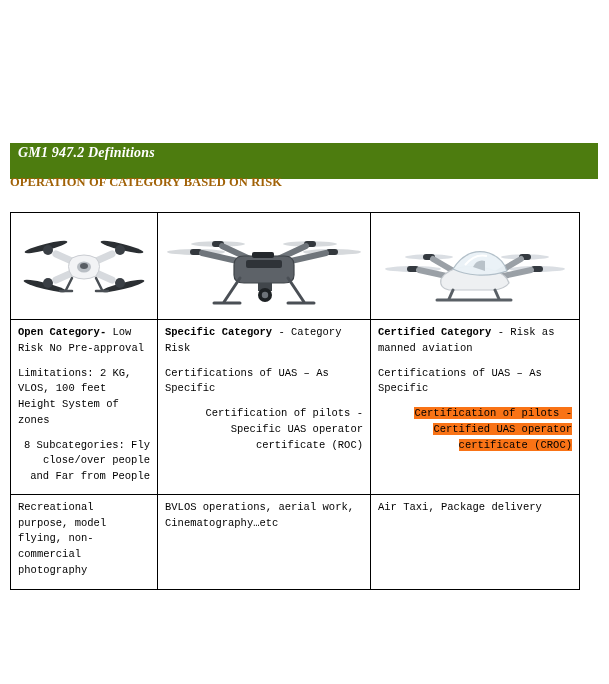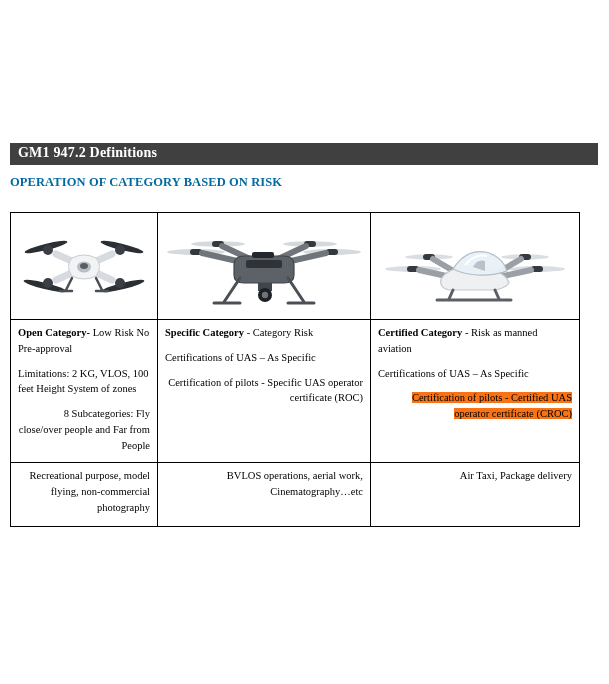--- a/index.html
+++ b/index.html
@@ -20,50 +20,52 @@
     left: 0;
     top: 0;
     width: 609px;
     height: 684px;
   }
   .banner {
     position: absolute;
     left: 10px;
     top: 143px;
     width: 588px;
-    height: 22px;
-    background: #404040;
+    height: 36px;
+    background: #4d7c0f;
+    font-style: italic;
   }
   .banner-text {
     position: absolute;
     left: 8px;
     top: 2px;
     font-family: "Liberation Serif", serif;
     font-weight: bold;
     font-size: 14px;
     color: #ffffff;
     letter-spacing: 0.2px;
   }
   .subtitle {
     position: absolute;
     left: 10px;
     top: 175px;
     font-family: "Liberation Serif", serif;
     font-weight: bold;
     font-size: 12.5px;
-    color: #0369a1;
+    color: #a16207;
     letter-spacing: 0.1px;
   }
   table.matrix {
     position: absolute;
     left: 10px;
     top: 212px;
     width: 566px;
     border-collapse: collapse;
     table-layout: fixed;
+    font-family: Liberation Mono, monospace;
   }
   table.matrix td {
     border: 1px solid #000000;
     vertical-align: top;
     padding: 0;
     font-size: 10.5px;
     line-height: 1.5;
   }
   td.col1 { width: 146px; }
   td.col2 { width: 212px; }
@@ -94,21 +96,20 @@
   }
   .lbl {
     font-weight: bold;
   }
   .hl {
     background: #f97316;
   }
   .row2 .text-cell {
     padding-top: 5px !important;
     padding-bottom: 10px !important;
-    text-align: right;
   }
   
   svg { display:block; }
 </style>
 </head>
 <body>
 
 <div class="page">
 
   <div class="banner">

